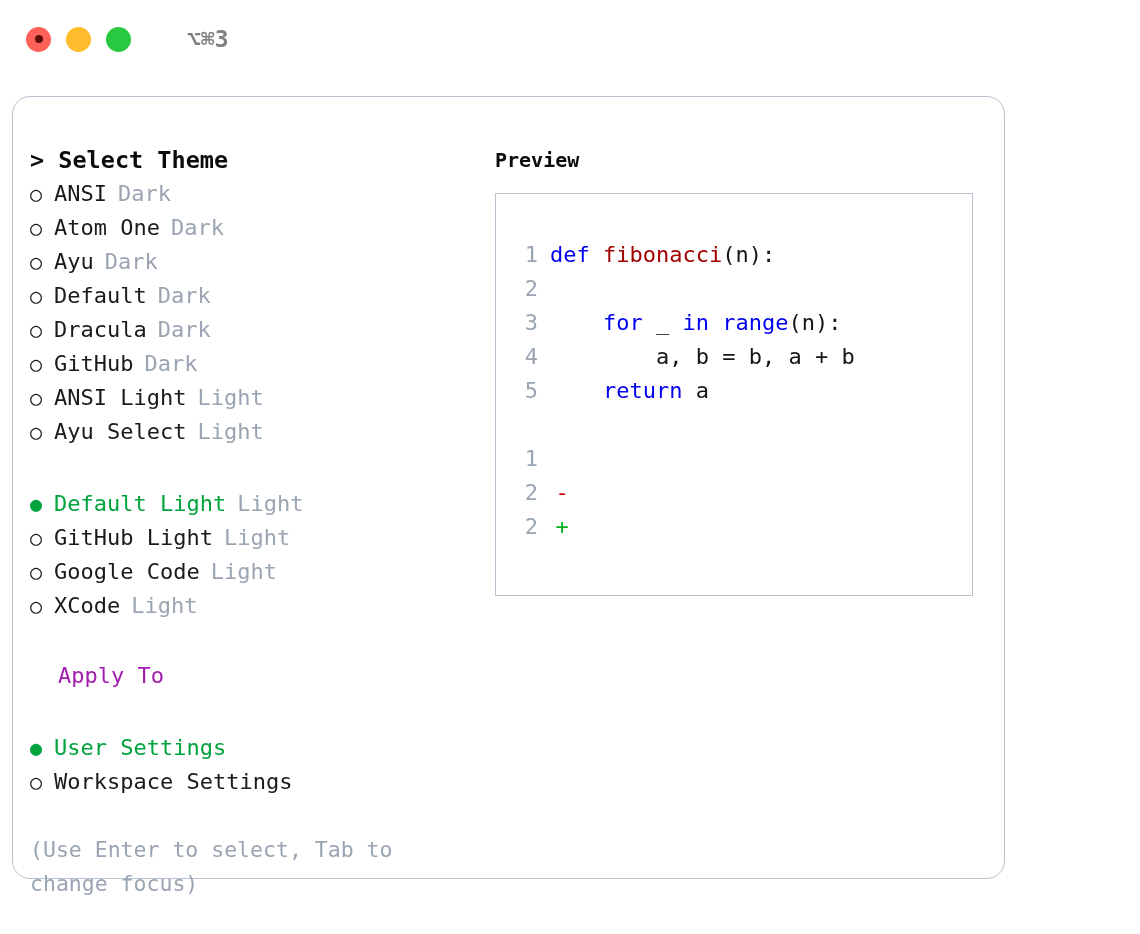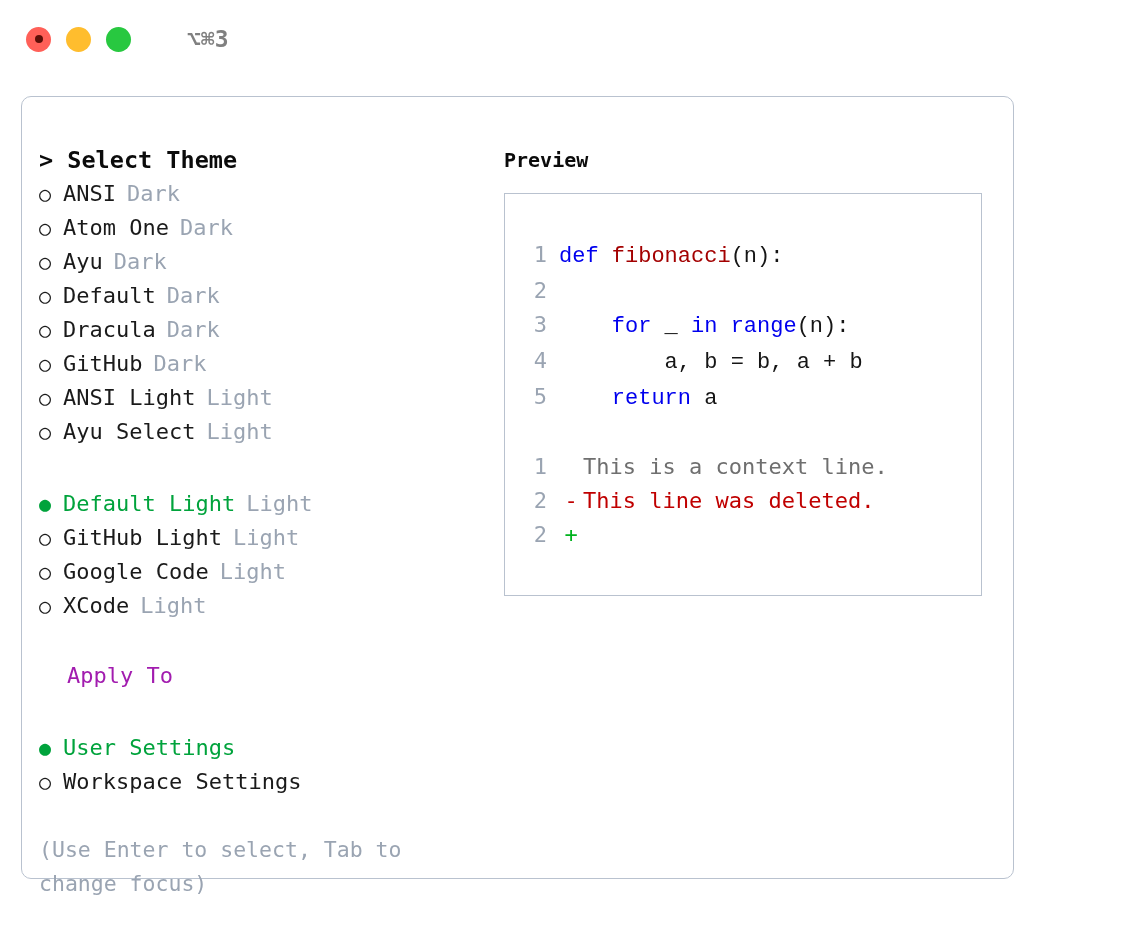--- a/index.html
+++ b/index.html
@@ -61,26 +61,26 @@
     font-size: 23px;
     font-weight: bold;
     color: #808080;
     letter-spacing: 0px;
     line-height: 1;
   }
 
   
   .panel {
     position: absolute;
-    left: 21px;
+    left: 12px;
     top: 96px;
     width: 993px;
     height: 783px;
     border: 1.6px solid #b9c2cf;
-    border-radius: 10px;
+    border-radius: 18px;
     box-sizing: border-box;
     background: #ffffff;
   }
 
   .columns {
     display: flex;
     padding: 46px 0 0 0;
     box-sizing: border-box;
     height: 100%;
   }
@@ -164,21 +164,21 @@
     line-height: 34px;
     white-space: pre;
   }
   .lineno {
     width: 30px;
     flex: 0 0 30px;
     text-align: right;
     color: #9aa4b2;
     margin-right: 12px;
   }
-  .code-text { color: #151515; font-family: Liberation Mono, monospace; }
+  .code-text { color: #151515; }
   .kw  { color: #0000ee; }
   .fn  { color: #a30000; }
   .pl  { color: #151515; }
 
   .diff-gap { height: 34px; }
   .dmark {
     width: 24px;
     flex: 0 0 24px;
     text-align: center;
     white-space: pre;
@@ -240,22 +240,22 @@
         <div class="preview-box">
           <div id="code-block">
               <div class="code-line"><span class="lineno">1</span><span class="code-text"><span class="kw">def </span><span class="fn">fibonacci</span><span class="pl">(n):</span></span></div>
               <div class="code-line"><span class="lineno">2</span></div>
               <div class="code-line"><span class="lineno">3</span><span class="code-text"><span class="pl">    </span><span class="kw">for</span><span class="pl"> _ </span><span class="kw">in</span><span class="pl"> </span><span class="kw">range</span><span class="pl">(n):</span></span></div>
               <div class="code-line"><span class="lineno">4</span><span class="code-text"><span class="pl">        a, b = b, a + b</span></span></div>
               <div class="code-line"><span class="lineno">5</span><span class="code-text"><span class="pl">    </span><span class="kw">return</span><span class="pl"> a</span></span></div>
             </div>
           <div class="diff-gap"></div>
           <div id="diff-block">
-              <div class="code-line diff-ctx"><span class="lineno">1</span><span class="dmark"> </span><span>This is a context line.</span></div>
-              <div class="code-line diff-del"><span class="lineno">2</span><span class="dmark">-</span><span>This line was deleted.</span></div>
+              <div class="code-line diff-ctx"><span class="lineno">1</span><span class="dmark"> </span></div>
+              <div class="code-line diff-del"><span class="lineno">2</span><span class="dmark">-</span></div>
               <div class="code-line diff-add"><span class="lineno">2</span><span class="dmark">+</span></div>
             </div>
         </div>
       </div>
 
     </div>
   </div>
 </div>
 
 </body></html>

